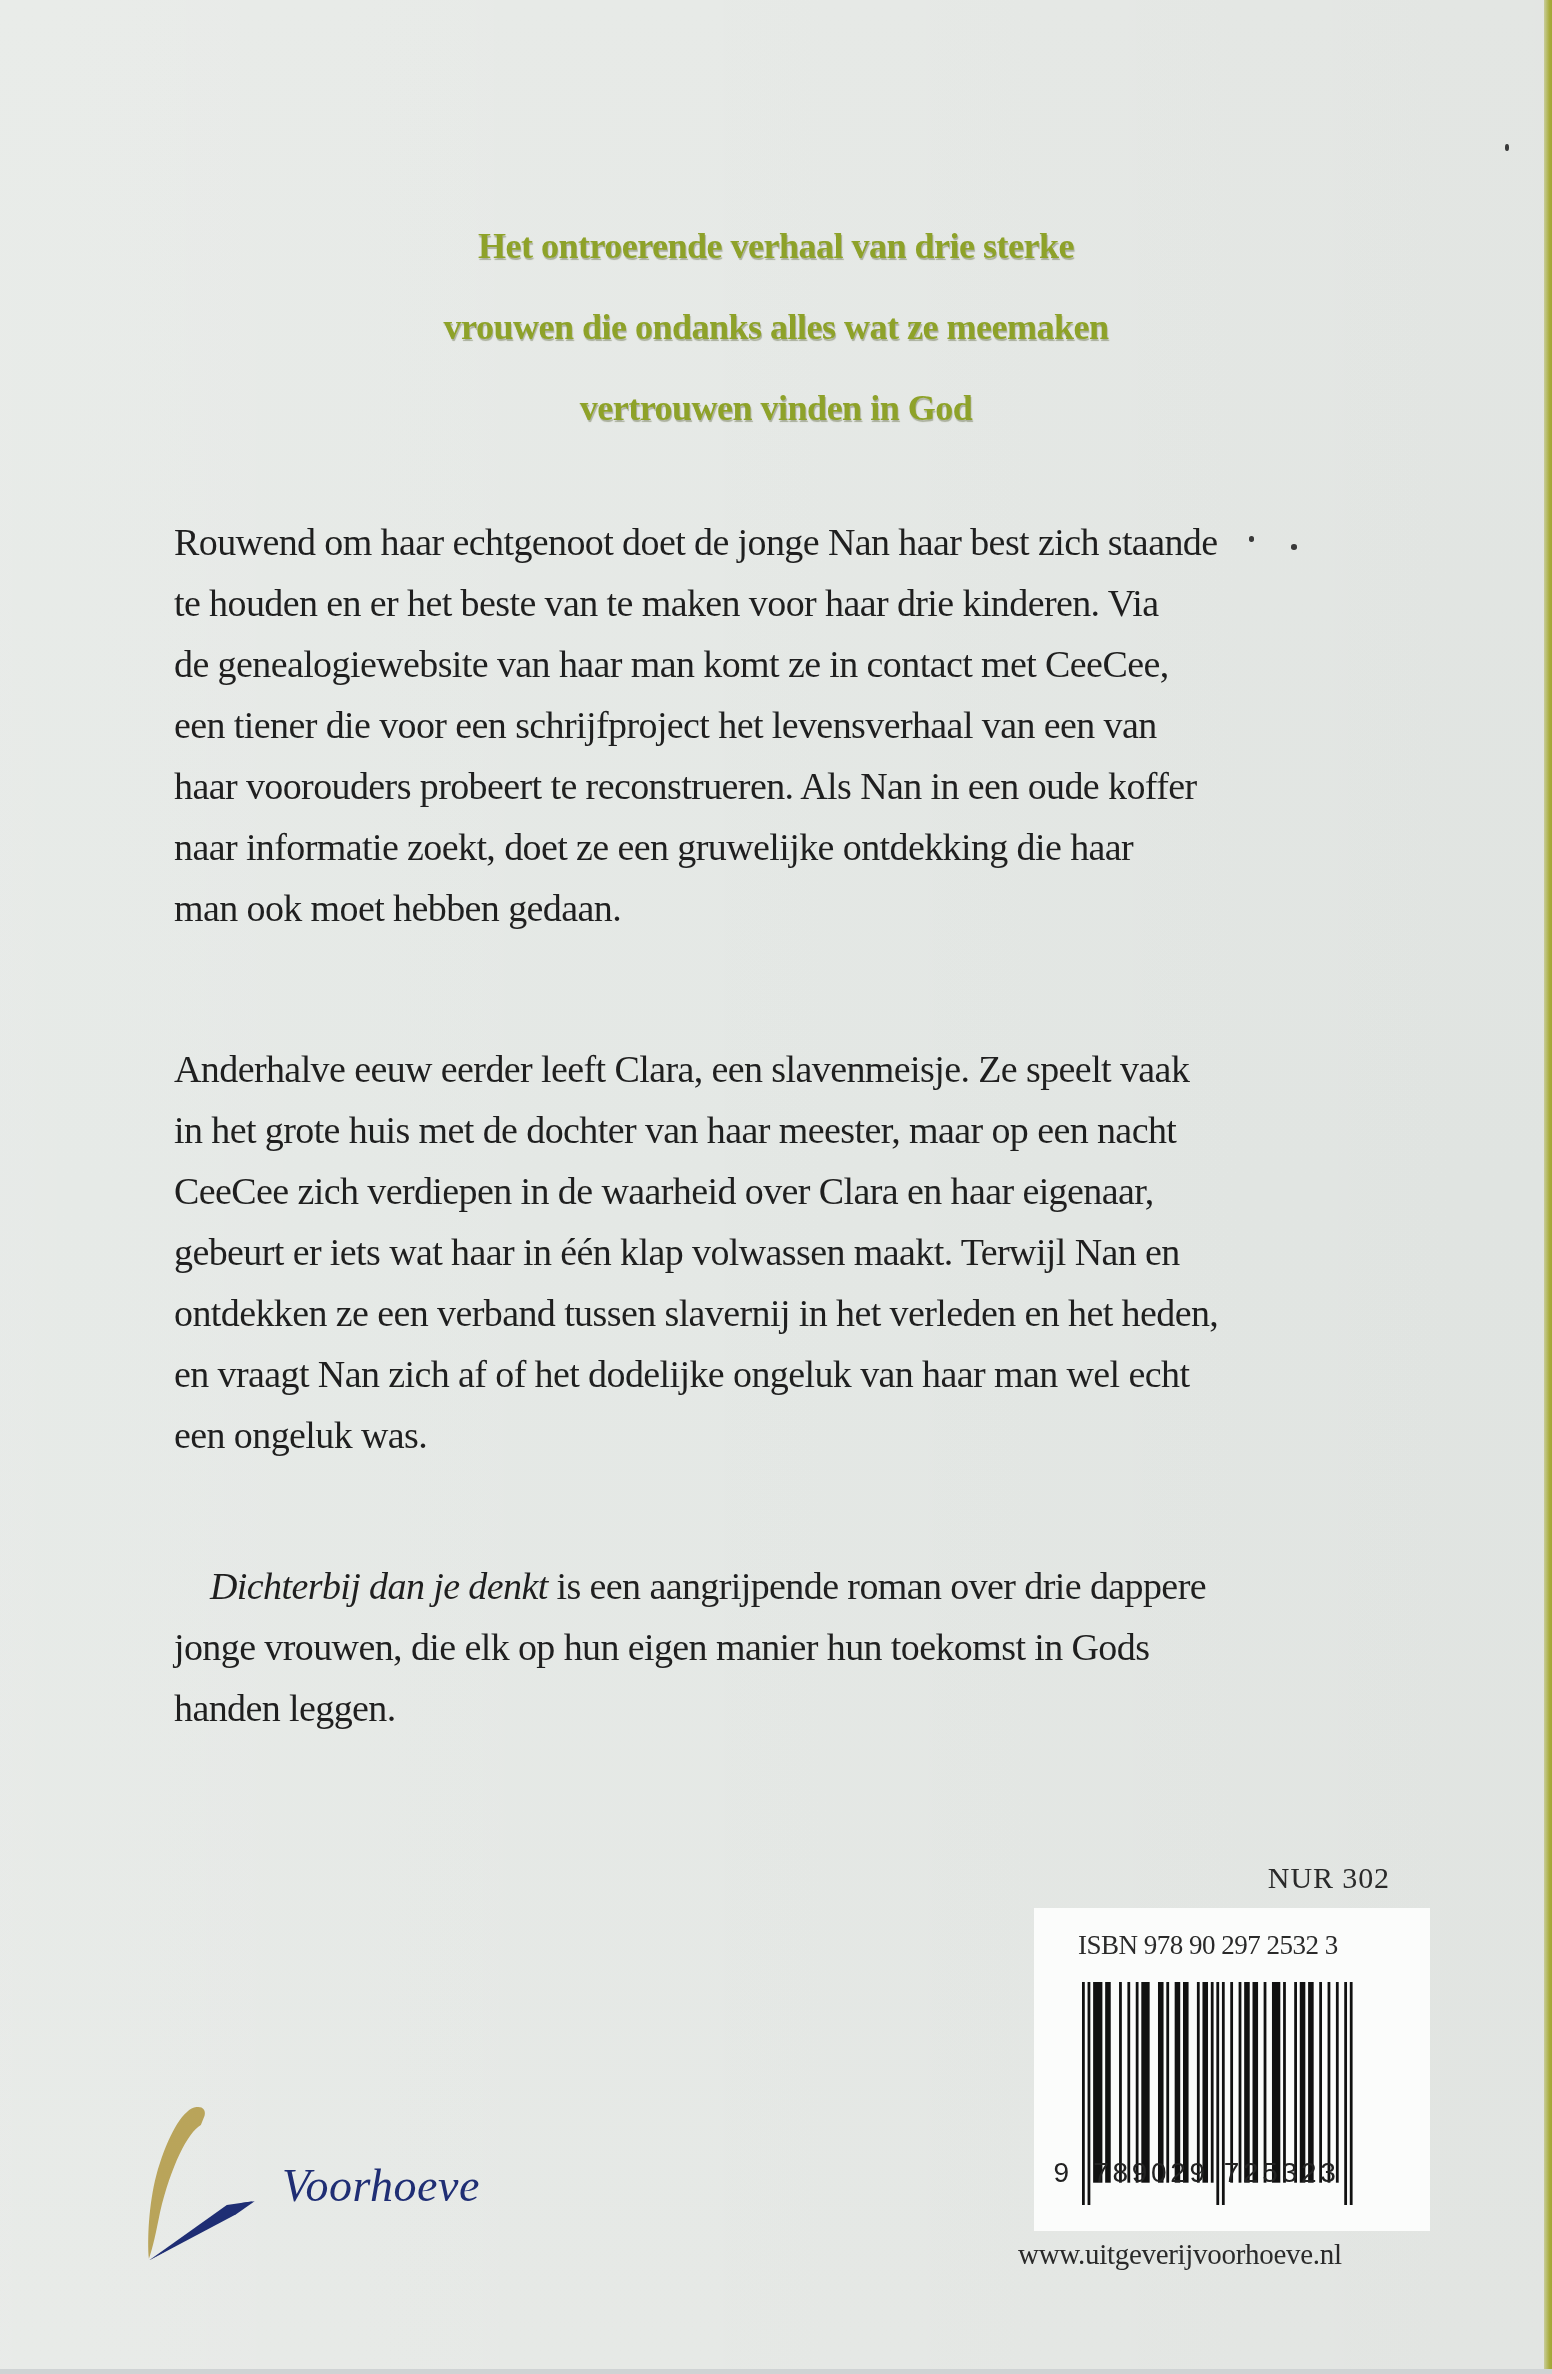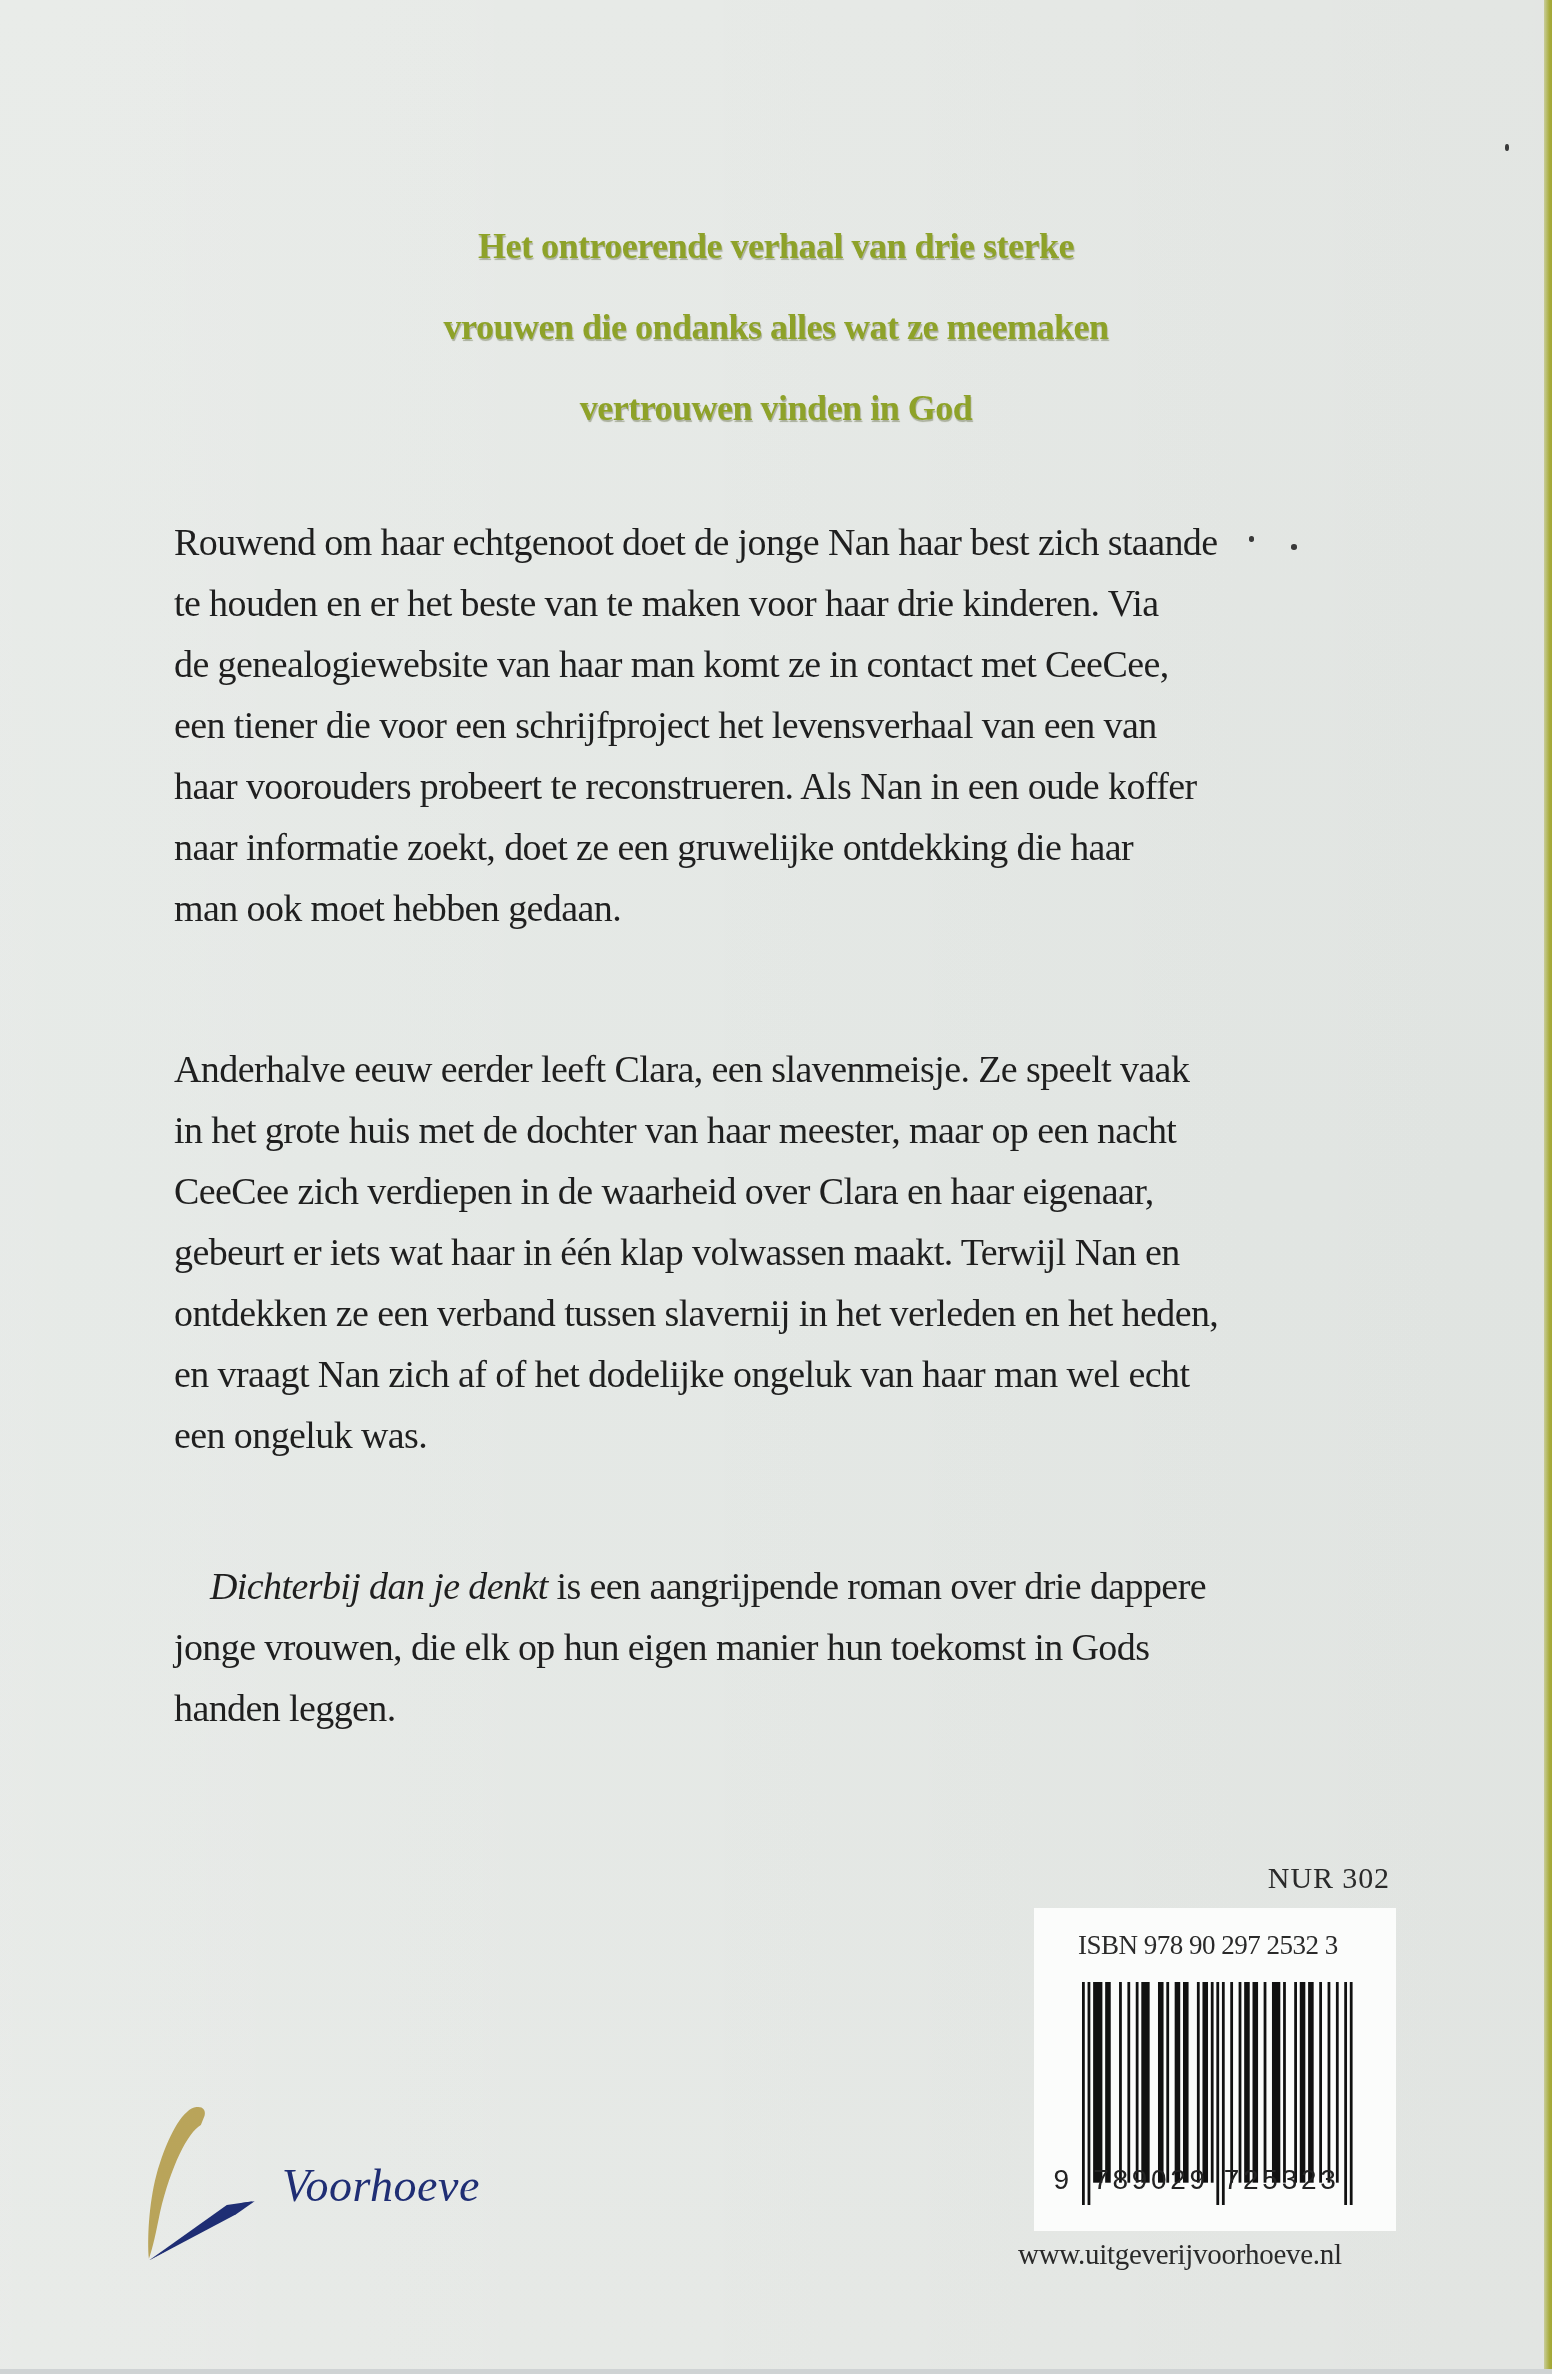--- a/index.html
+++ b/index.html
@@ -72,21 +72,21 @@
       top: 1861px;
       font-size: 30px;
       color: #2a2a2a;
       letter-spacing: 0.9px;
       font-variant: small-caps;
     }
     .isbn-box {
       position: absolute;
       left: 1034px;
       top: 1908px;
-      width: 362px;
+      width: 396px;
       height: 323px;
       background: #fbfcfb;
     }
     .isbn-text {
       position: absolute;
       left: 44px;
       top: 22px;
       font-size: 27px;
       color: #2a2a2a;
       letter-spacing: -0.5px;
@@ -95,21 +95,21 @@
     .barcode {
       position: absolute;
       left: 48px;
       top: 74px;
       width: 278px;
       height: 223px;
     }
     .barcode-digits {
       position: absolute;
       left: 19.5px;
-      top: 256px;
+      top: 249px;
       font-family: "Liberation Sans", "DejaVu Sans", sans-serif;
       font-size: 28px;
       color: #222;
       letter-spacing: 3.7px;
       white-space: nowrap;
       background: transparent;
     }
     .website {
       position: absolute;
       left: 1018px;

